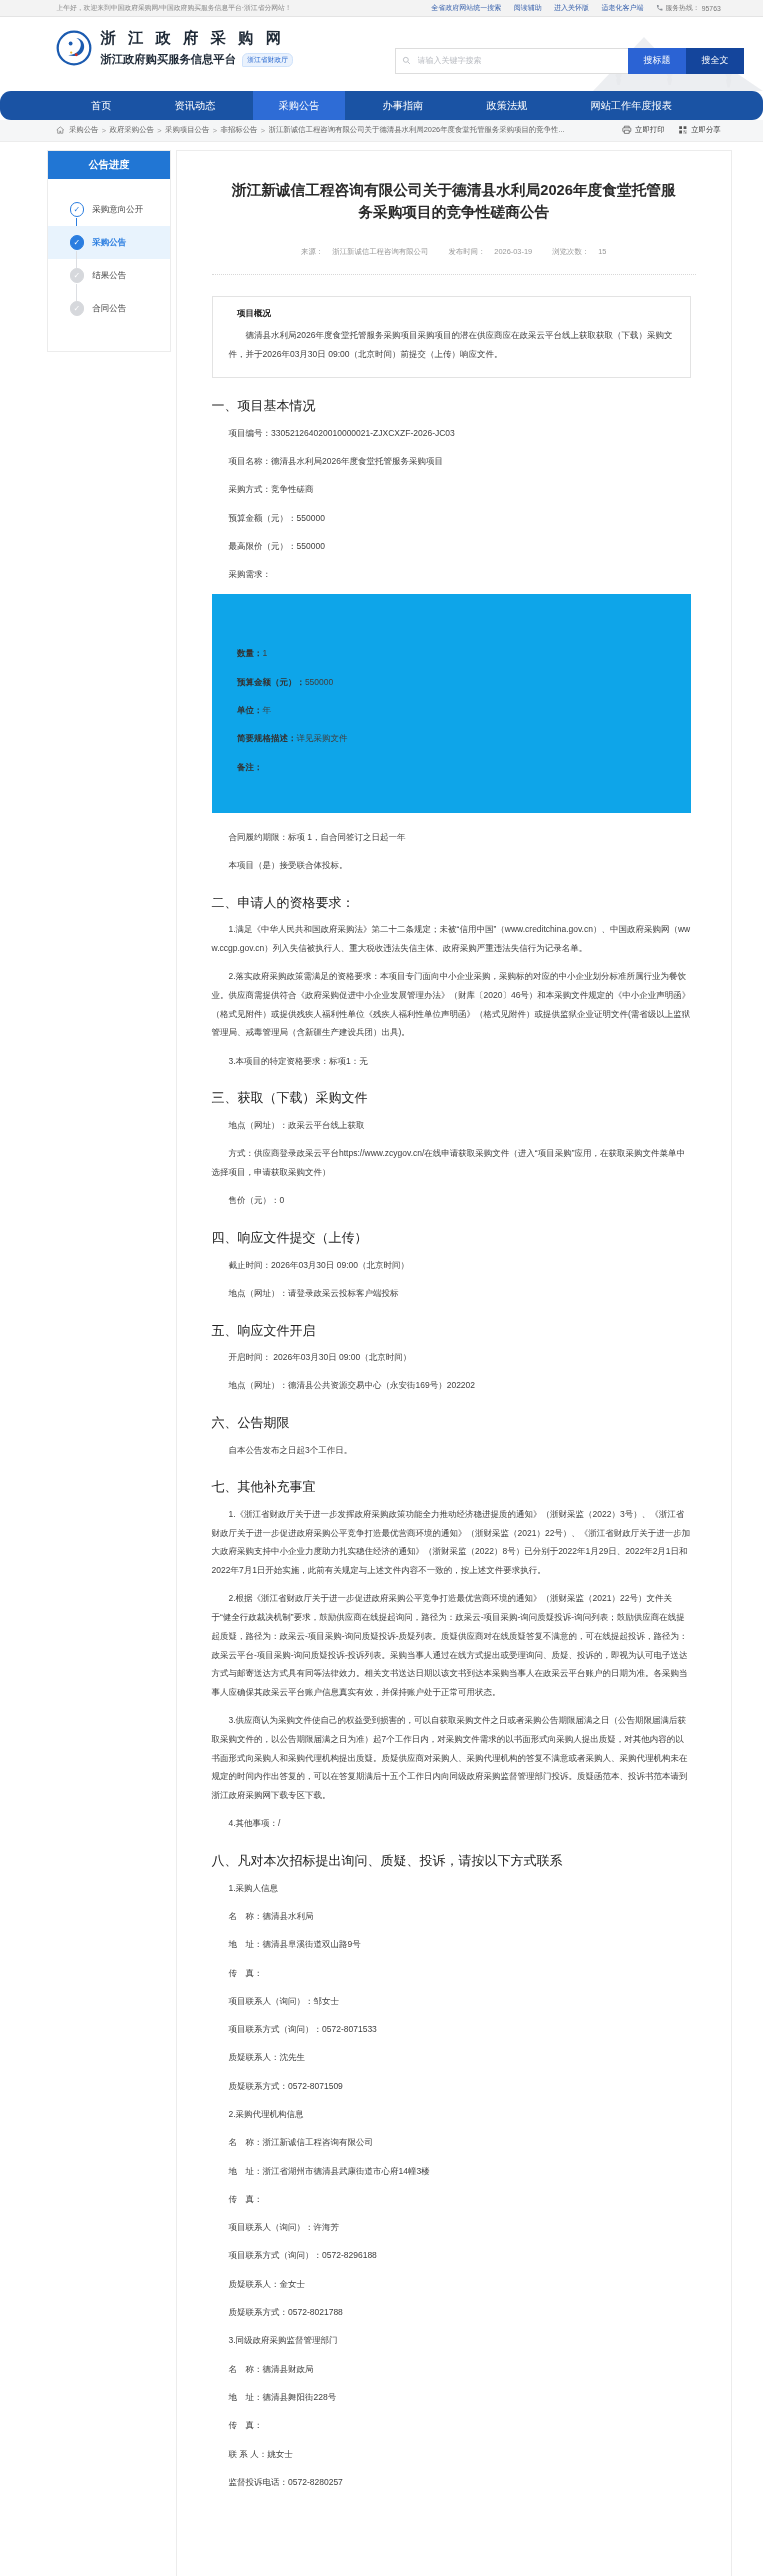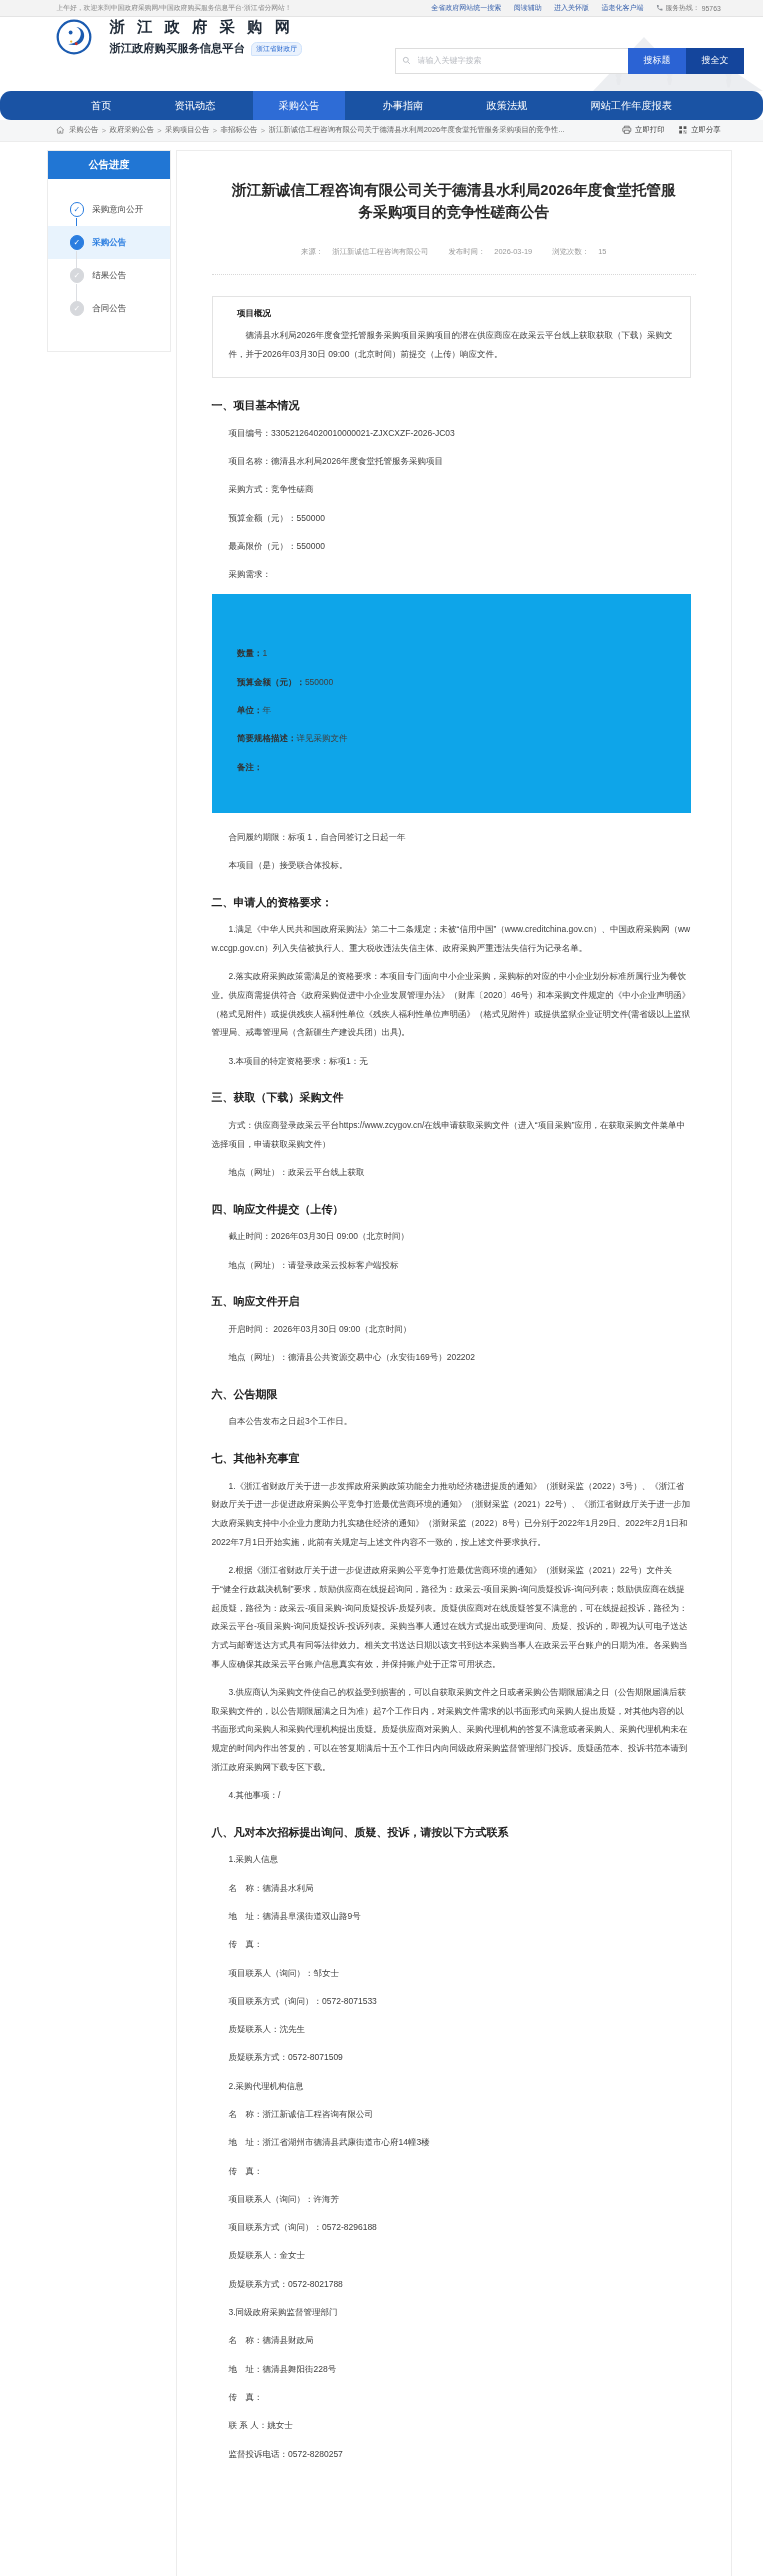--- a/index.html
+++ b/index.html
@@ -11,21 +11,21 @@
   .topbar { height:17px; background:#f3f3f3; border-bottom:0.6px solid #e4e4e4; font-size:6.8px; color:#888; }
   .topbar-in { width:701px; margin:0 auto; height:100%; display:flex; justify-content:space-between; align-items:center; padding:0 11.3px 0 25.4px; }
   .topbar-right { display:flex; align-items:center; gap:12.4px; }
   .topbar-right a { color:#3a63ad; font-size:7px; cursor:pointer; }
   .hotline { color:#777; display:flex; align-items:center; gap:2.3px; }
   .hotline svg { width:7.4px; height:7.4px; }
 
   
   .header { height:74px; position:relative; background:#fff; overflow:hidden; }
   .header-in { width:701px; margin:0 auto; position:relative; height:100%; }
-  .logo-wrap { position:absolute; left:25.4px; top:0; display:flex; align-items:center; gap:17px; }
+  .logo-wrap { position:absolute; left:25.4px; top:11px; display:flex; align-items:center; gap:8px; }
   .emblem { width:36px; height:36px; flex:0 0 36px; }
   .logo-text .l1 { font-size:15.3px; font-weight:bold; color:#1f2a37; letter-spacing:4px; }
   .logo-text .l2 { font-size:11.3px; font-weight:bold; color:#1f2a37; margin-top:3.4px; display:flex; align-items:center; gap:5.7px; }
   .fin-badge { font-size:6.8px; font-weight:normal; letter-spacing:0; color:#2a6ad0; background:#eaf2fd; border:0.6px solid #cfe2fb; border-radius:5.7px 5.7px 5.7px 1.1px; padding:1.1px 4.5px; }
   .search-box { position:absolute; left:320px; top:30.5px; display:flex;margin-left:44px; }
   .search-input { width:233px; height:26px; border:0.6px solid #ddd; border-right:none; padding:0 8px 0 21.5px; font-size:8px; color:#333; outline:none; background:#fff; }
   .search-input::placeholder { color:#b9bcc2; }
   .search-mag { position:absolute; left:6.8px; top:8.5px; width:9px; height:9px; }
   .btn-search { width:58px; height:26px; border:none; color:#fff; font-size:9px; cursor:pointer; font-family:inherit; }
   .btn-search.t { background:#2b63d4; }
@@ -74,21 +74,21 @@
   .card { flex:1; margin-left:4.5px; border:0.6px solid #ececec; background:#fff; padding:28px 0 74px; }
   .art-title { font-size:14.7px; font-weight:bold; color:#2b2b2b; text-align:center; line-height:22.6px; padding:0 51px; }
   .art-meta { text-align:center; margin-top:23px; font-size:7.4px; color:#999; }
   .art-meta span { margin:0 4.5px; }
   .dotline { border-top:0.6px dotted #d8d8d8; margin:17px 35px 0; }
 
   .article { padding:0 40px 0 35px; }
   .overview-box { border:0.6px solid #e3e3e3; margin-top:21.5px; padding:11.3px 16px 13.6px; }
   .ov-title { font-size:8.5px; font-weight:bold; color:#222; text-indent:1em; }
   .ov-text { font-size:8.5px; color:#404040; line-height:18.7px; text-indent:2em; margin-top:5.7px; }
-  .sec-h { font-size:11px; font-weight:bold; color:#222; margin:19px 0 2.3px; line-height:17px; }
+  .sec-h { font-size:13px; font-weight:normal; color:#222; margin:19px 0 2.3px; line-height:17px; }
   .art-p { font-size:8.5px; color:#404040; line-height:18.7px; margin:9.6px 0; text-indent:2em; word-break:break-all; }
   .art-gap { height:34px; }
   .kv-box { background:#0ea5e9; margin:10.2px 0 14.7px; padding:40px 25.4px 26px; }
   .kv-line { font-size:8.5px; line-height:17px; margin:11.3px 0; color:#404040; }
   .kv-label { font-weight:bold; color:#333; }
 </style>
 </head>
 <body>
 
 <div class="topbar">
@@ -247,22 +247,23 @@
             <p class="kv-line"><b class="kv-label">简要规格描述：</b><span class="kv-value">详见采购文件</span></p>
             <p class="kv-line"><b class="kv-label">备注：</b><span class="kv-value"></span></p>
           </div>
           <p class="art-p">合同履约期限：标项 1，自合同签订之日起一年</p>
           <p class="art-p">本项目（是）接受联合体投标。</p>
           <h3 class="sec-h">二、申请人的资格要求：</h3>
           <p class="art-p">1.满足《中华人民共和国政府采购法》第二十二条规定；未被“信用中国”（www.creditchina.gov.cn）、中国政府采购网（www.ccgp.gov.cn）列入失信被执行人、重大税收违法失信主体、政府采购严重违法失信行为记录名单。</p>
           <p class="art-p">2.落实政府采购政策需满足的资格要求：本项目专门面向中小企业采购，采购标的对应的中小企业划分标准所属行业为餐饮业。供应商需提供符合《政府采购促进中小企业发展管理办法》（财库〔2020〕46号）和本采购文件规定的《中小企业声明函》（格式见附件）或提供残疾人福利性单位《残疾人福利性单位声明函》（格式见附件）或提供监狱企业证明文件(需省级以上监狱管理局、戒毒管理局（含新疆生产建设兵团）出具)。</p>
           <p class="art-p">3.本项目的特定资格要求：标项1：无</p>
           <h3 class="sec-h">三、获取（下载）采购文件</h3>
+          <p class="art-p">地点（网址）：政采云平台线上获取</p>
           <p class="art-p">方式：供应商登录政采云平台https://www.zcygov.cn/在线申请获取采购文件（进入“项目采购”应用，在获取采购文件菜单中选择项目，申请获取采购文件）</p>
-          <p class="art-p">地点（网址）：政采云平台线上获取</p>
+          <p class="art-p">售价（元）：0</p>
           <h3 class="sec-h">四、响应文件提交（上传）</h3>
           <p class="art-p">截止时间：2026年03月30日 09:00（北京时间）</p>
           <p class="art-p">地点（网址）：请登录政采云投标客户端投标</p>
           <h3 class="sec-h">五、响应文件开启</h3>
           <p class="art-p">开启时间： 2026年03月30日 09:00（北京时间）</p>
           <p class="art-p">地点（网址）：德清县公共资源交易中心（永安街169号）202202</p>
           <h3 class="sec-h">六、公告期限</h3>
           <p class="art-p">自本公告发布之日起3个工作日。</p>
           <h3 class="sec-h">七、其他补充事宜</h3>
           <p class="art-p">1.《浙江省财政厅关于进一步发挥政府采购政策功能全力推动经济稳进提质的通知》（浙财采监（2022）3号）、《浙江省财政厅关于进一步促进政府采购公平竞争打造最优营商环境的通知》（浙财采监（2021）22号）、《浙江省财政厅关于进一步加大政府采购支持中小企业力度助力扎实稳住经济的通知》（浙财采监（2022）8号）已分别于2022年1月29日、2022年2月1日和2022年7月1日开始实施，此前有关规定与上述文件内容不一致的，按上述文件要求执行。</p>

